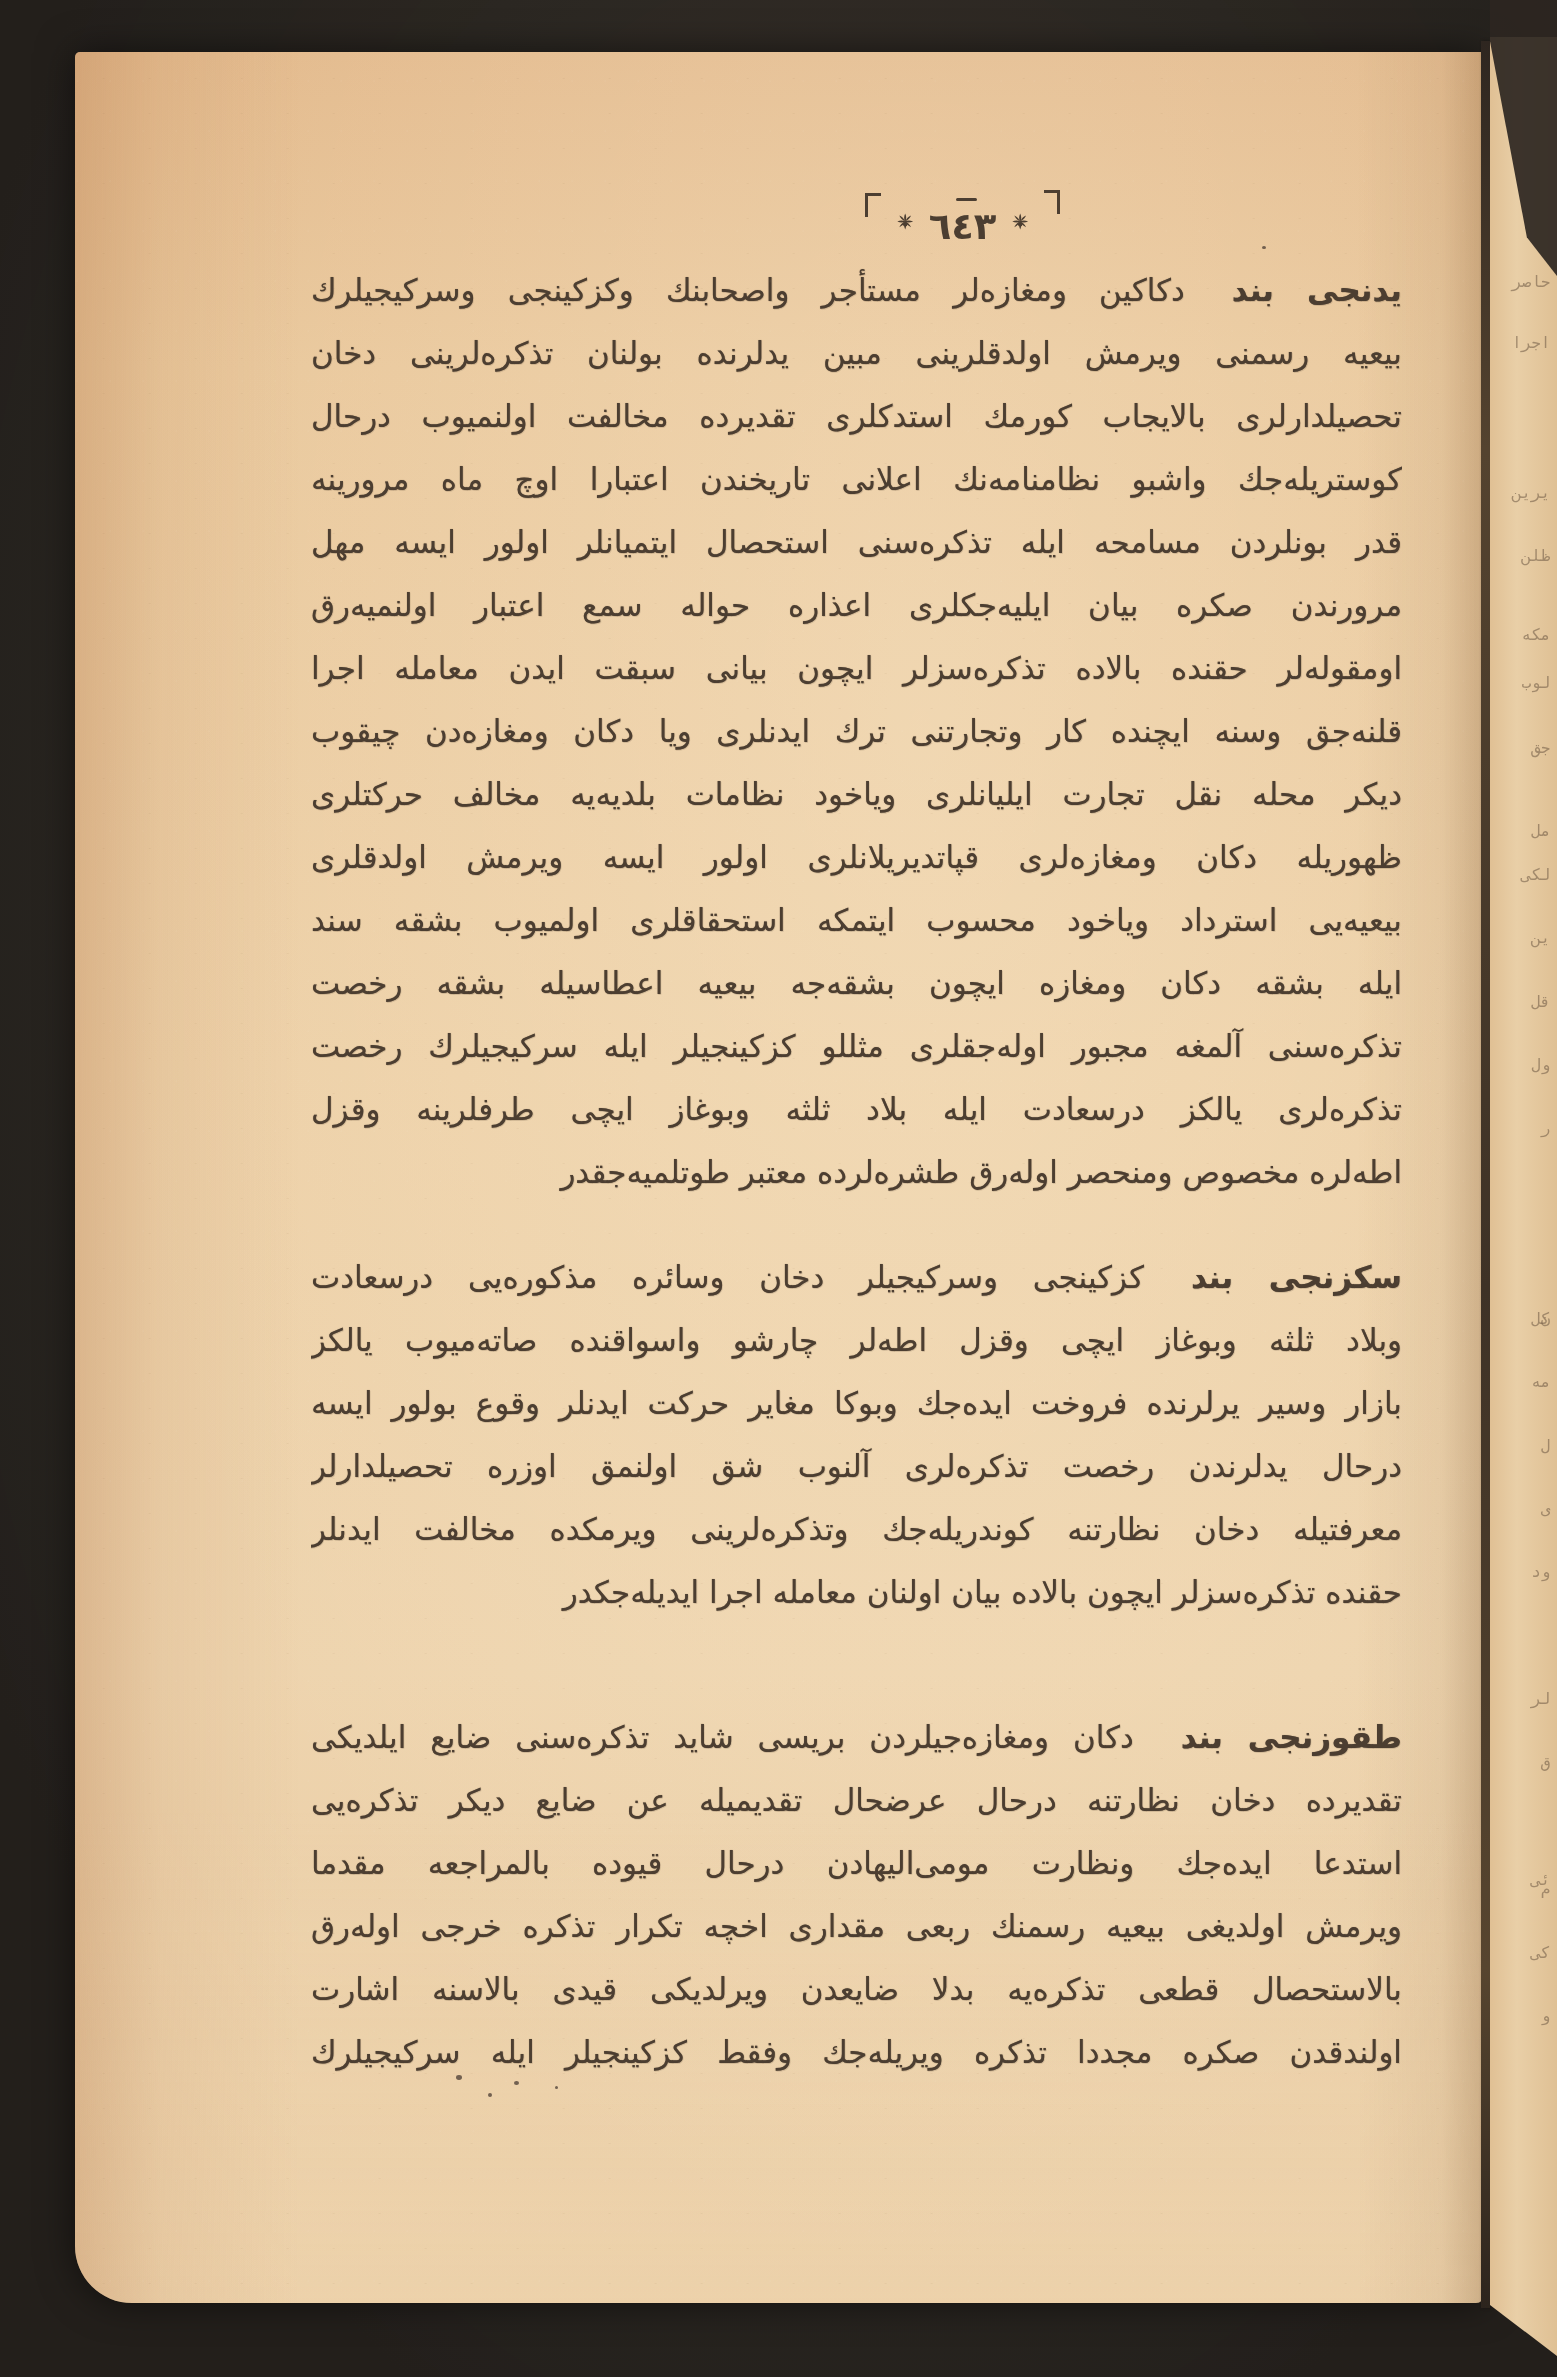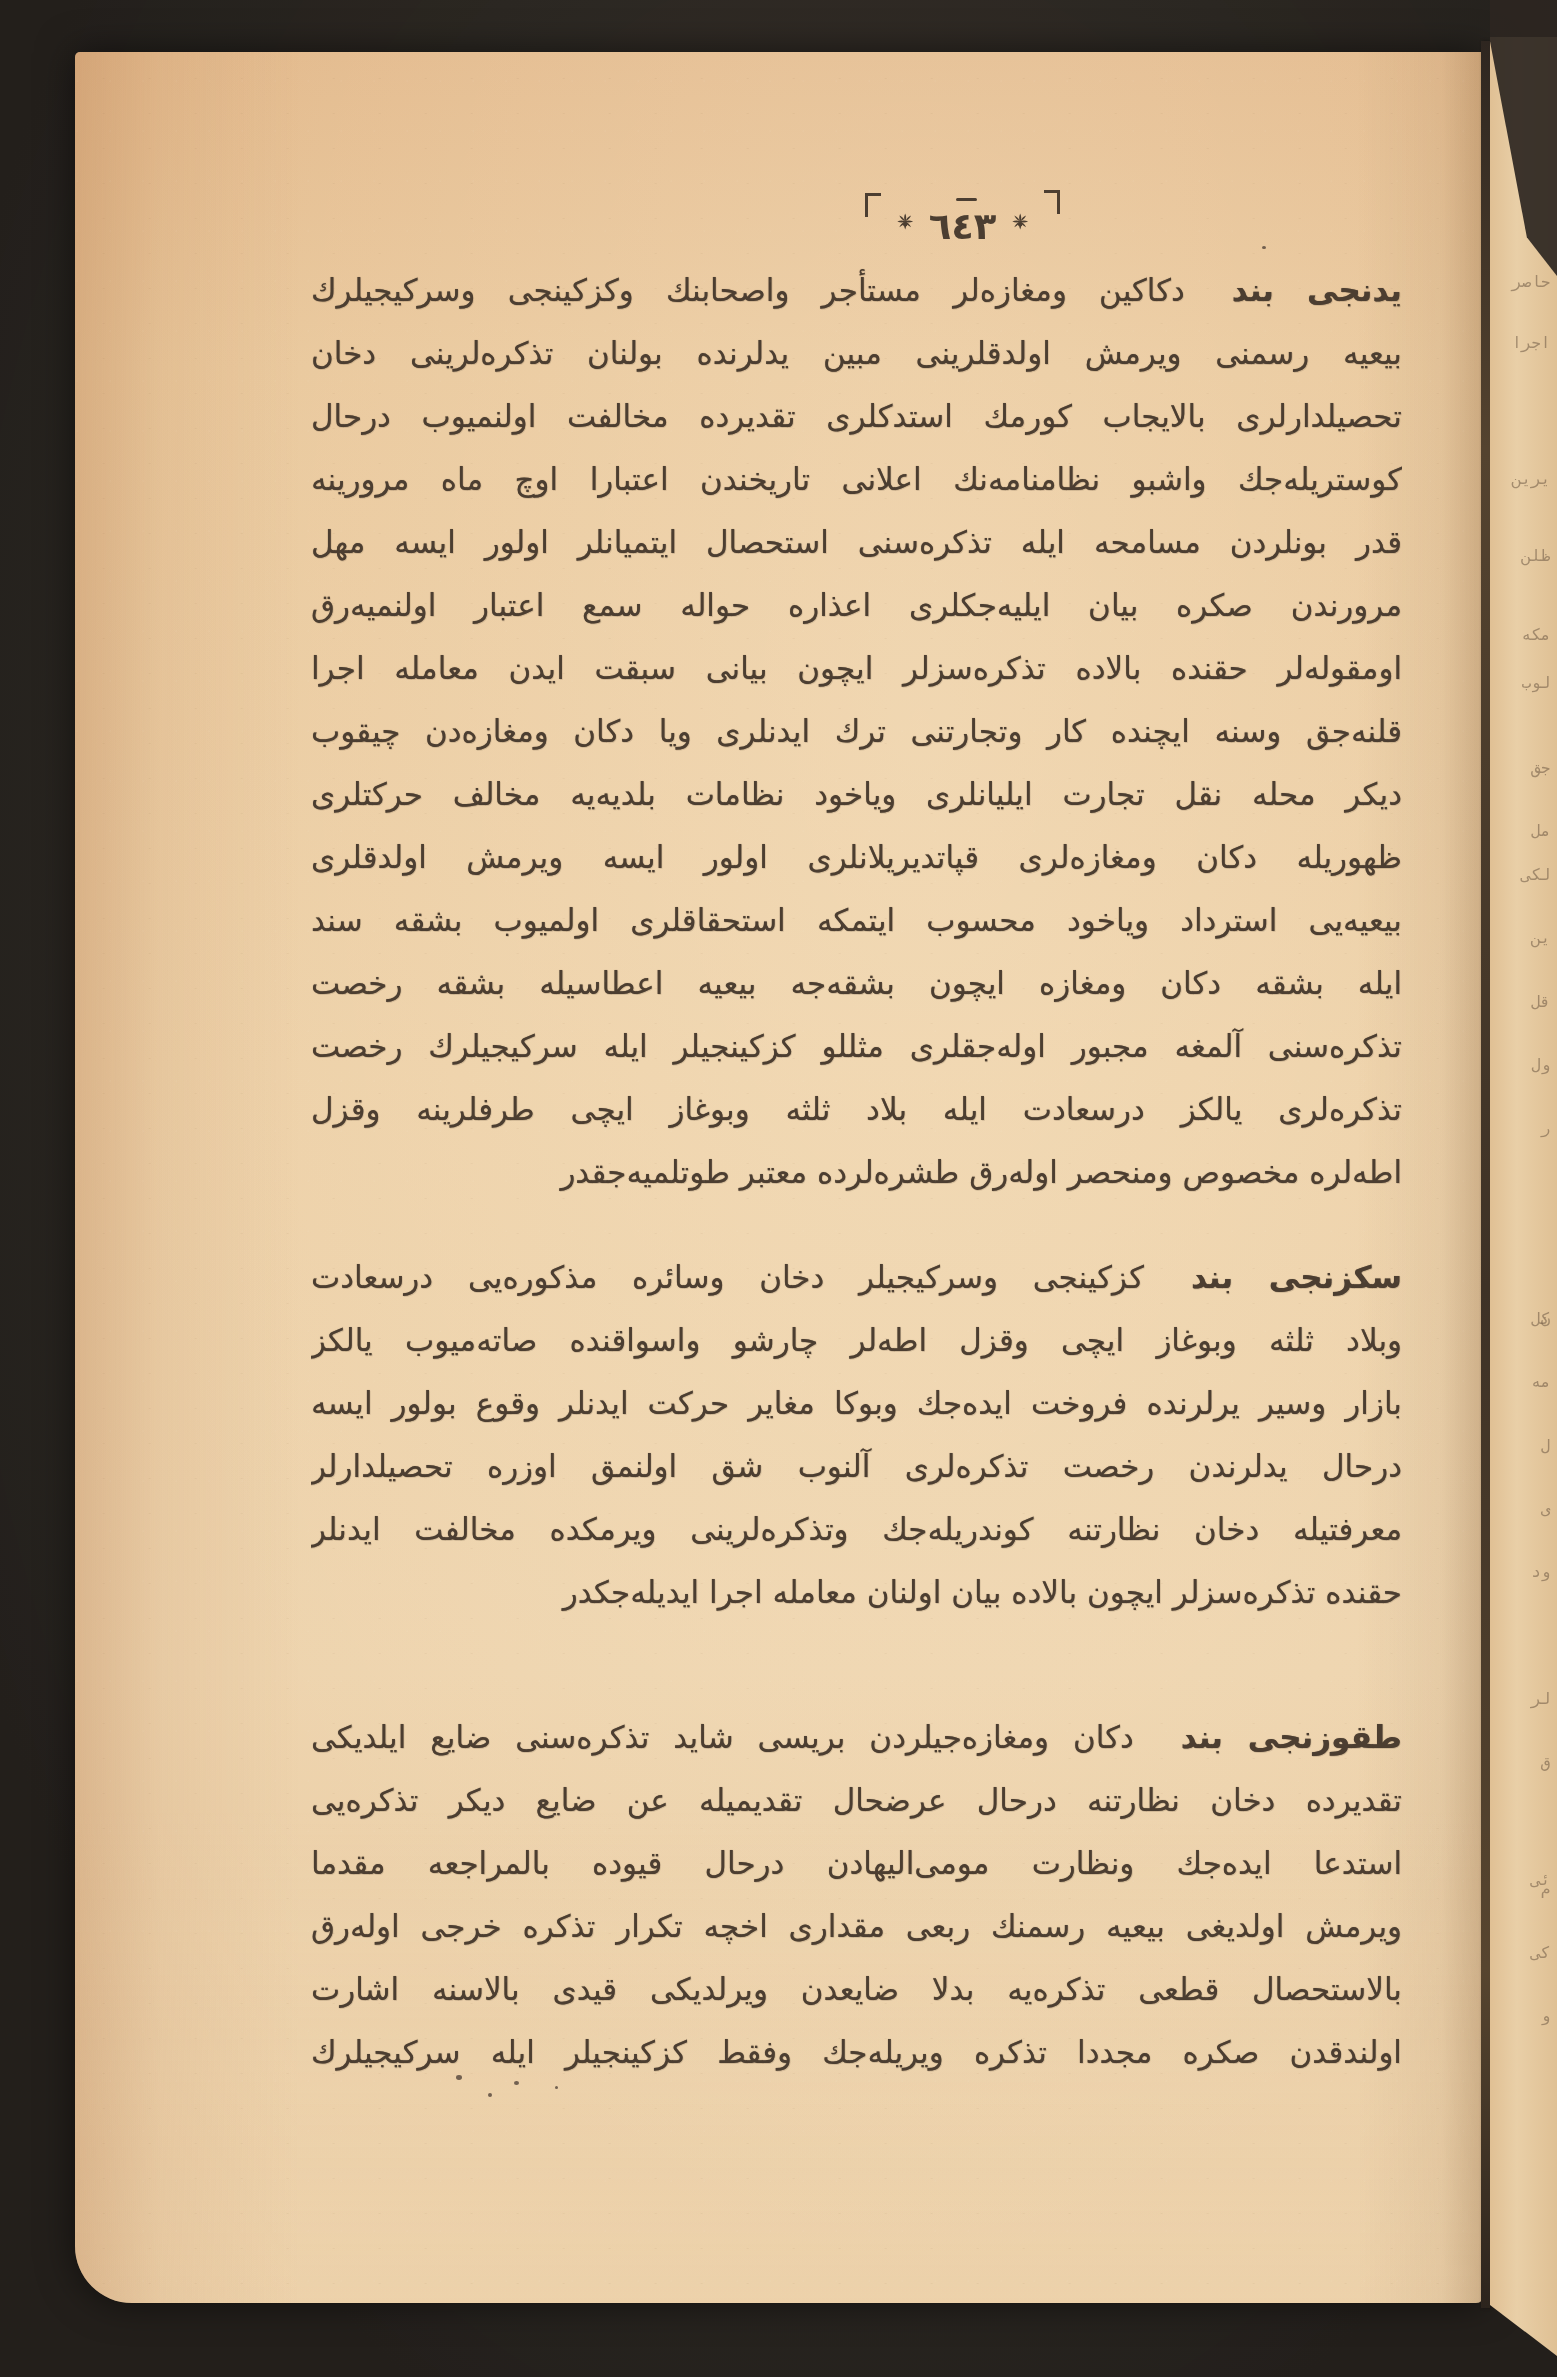--- a/index.html
+++ b/index.html
@@ -150,25 +150,25 @@
   <div class="speck" style="left:439px;top:2029px;width:4.9px;height:4.1px;"></div>
   <div class="speck" style="left:413px;top:2041px;width:4.1px;height:4.1px;"></div>
   <div class="speck" style="left:480px;top:2034px;width:3.3px;height:3.3px;"></div>
   <div class="speck" style="left:1187px;top:194px;width:4.1px;height:3.3px;"></div>
 </div>
 
 <div class="gutter"></div>
 <div class="adjacent-page" id="adjacent-host">
     <span class="edge-fragment" style="top: 235px;">حاصر</span>
     <span class="edge-fragment" style="top: 296px;">اجرا</span>
-    <span class="edge-fragment" style="top: 432px;">يرين</span>
+    <span class="edge-fragment" style="top: 446px;">يرين</span>
     <span class="edge-fragment" style="top: 509px;">ظلن</span>
     <span class="edge-fragment" style="top: 588px;">مكه</span>
     <span class="edge-fragment" style="top: 636px;">لوب</span>
-    <span class="edge-fragment" style="top: 721px;">جق</span>
+    <span class="edge-fragment" style="top: 701px;">جق</span>
     <span class="edge-fragment" style="top: 784px;">مل</span>
     <span class="edge-fragment" style="top: 828px;">لكى</span>
     <span class="edge-fragment" style="top: 891px; text-align: center;">ين</span>
     <span class="edge-fragment" style="top: 955px;">قل</span>
     <span class="edge-fragment" style="top: 1018px;">ول</span>
     <span class="edge-fragment" style="top: 1081px;">ر</span>
     <span class="edge-fragment" style="top: 1272px;">كل</span>
     <span class="edge-fragment" style="top: 1272px;">ن</span>
     <span class="edge-fragment" style="top: 1335px;">مه</span>
     <span class="edge-fragment" style="top: 1399px;">ل</span>

